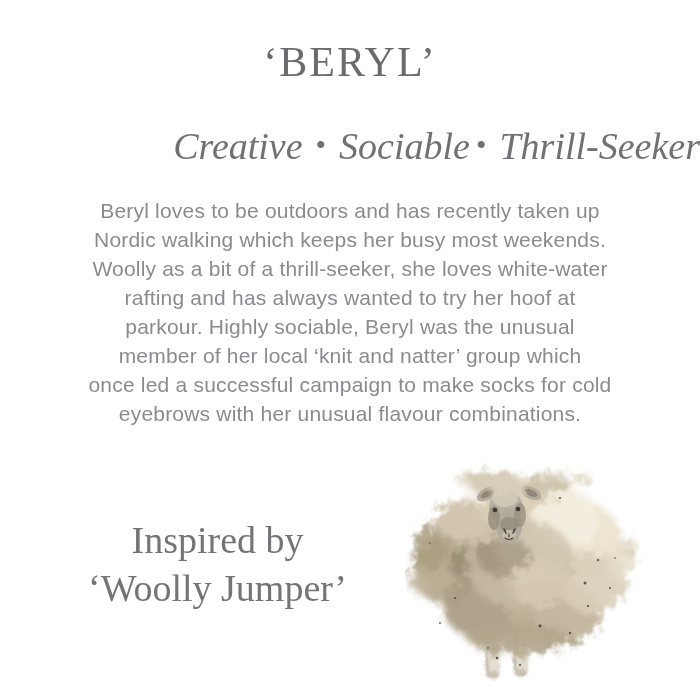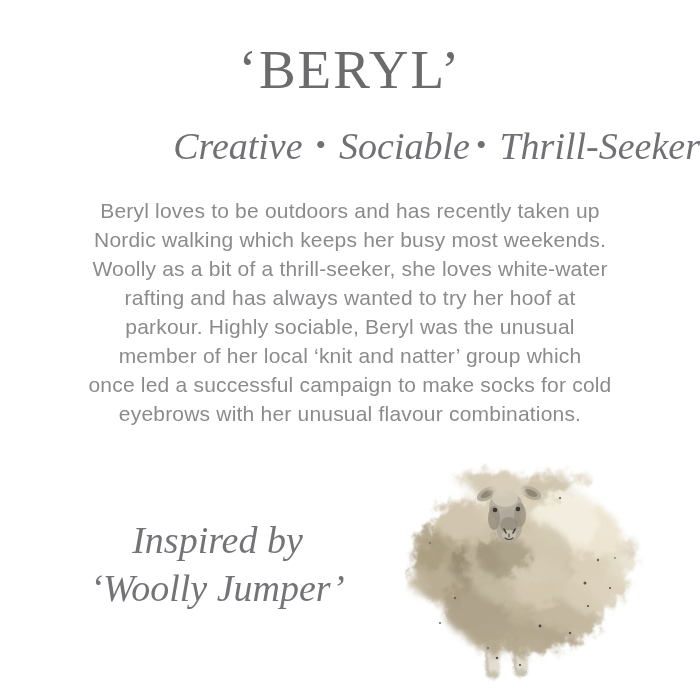--- a/index.html
+++ b/index.html
@@ -7,21 +7,21 @@
     width: 700px; height: 700px;
     background: #ffffff;
     position: relative;
     overflow: hidden;
     font-family: "Liberation Sans", sans-serif;
   }
   .title {
     position: absolute; top: 38px; left: 0; width: 700px;
     text-align: center;
     font-family: "Liberation Serif", serif;
-    font-size: 55px; font-weight: 400;
+    font-size: 42px; font-weight: 400;
     letter-spacing: 2px;
     color: #6b6b6e;
   }
   .traits {
     position: absolute; top: 124px; left: 0; width: 700px;
     text-align: right;
     font-family: "Liberation Serif", serif;
     font-style: italic;
     font-size: 38px; font-weight: 400;
     color: #717175;
@@ -35,21 +35,20 @@
     text-align: center;
     font-family: "Liberation Sans", sans-serif;
     font-size: 21px; line-height: 29px;
     letter-spacing: 0.2px;
     color: #8b8b8e;
   }
   .inspired {
     position: absolute; top: 516px; left: 35px; width: 365px;
     text-align: center;
     font-family: "Liberation Serif", serif;
-    font-style: italic;
     font-size: 38px; line-height: 48px;
     color: #747478;
   }
   .sheep {
     position: absolute; left: 405px; top: 463px;
     width: 240px; height: 228px;
   }
 </style>
 </head>
 <body>

